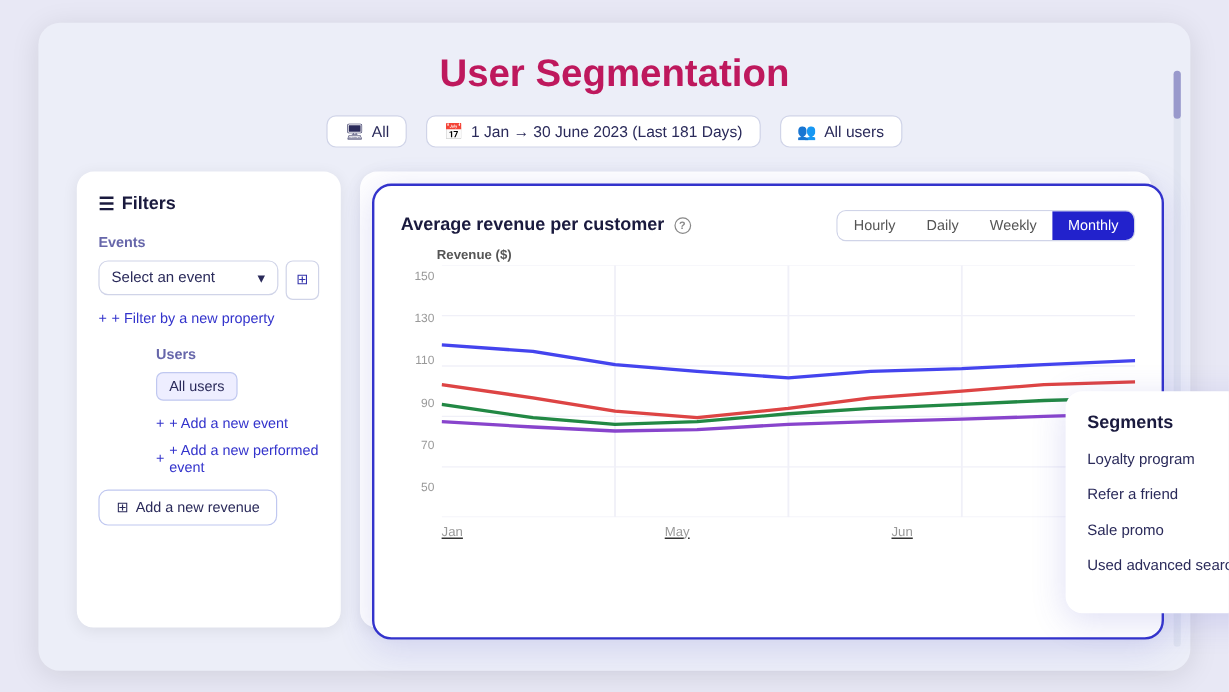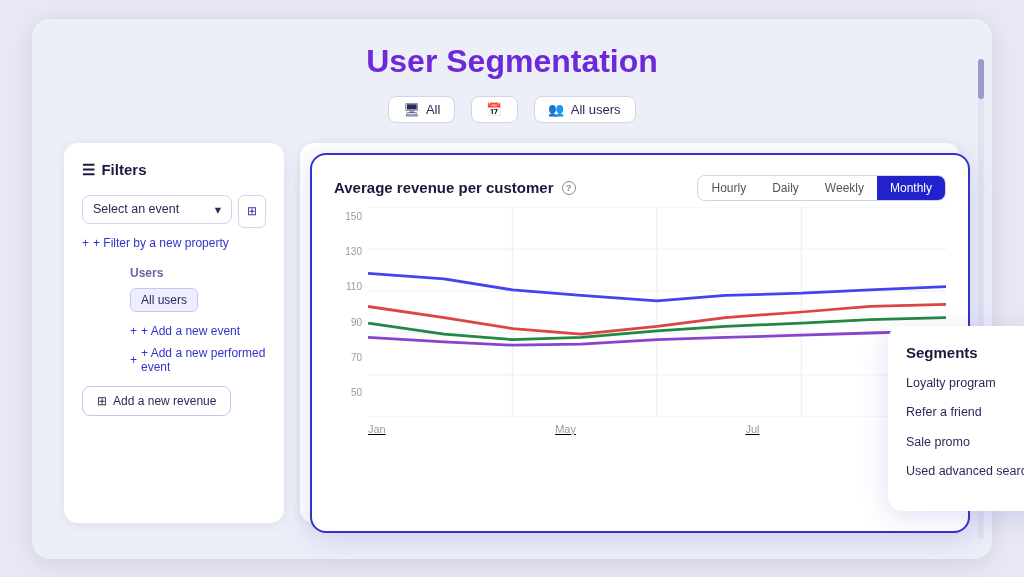--- a/index.html
+++ b/index.html
@@ -19,21 +19,21 @@
       width: 960px;
       height: 540px;
       padding: 24px 32px 20px;
       position: relative;
       box-shadow: 0 4px 24px rgba(0,0,0,0.10);
     }
     .page-title {
       text-align: center;
       font-size: 32px;
       font-weight: 800;
-      color: #6d28d9;
+      color: #be185d;
       margin-bottom: 16px;
     }
     .filter-bar {
       display: flex;
       align-items: center;
       justify-content: center;
       gap: 16px;
       margin-bottom: 20px;
     }
     .filter-pill {
@@ -307,34 +307,36 @@
 
   <h1 class="page-title">User Segmentation</h1>
 
   <div class="filter-bar">
     <div class="filter-pill">
       <span>🖥</span>
       <span>All</span>
     </div>
     <div class="filter-pill">
       <span>📅</span>
+      <span>1 Jan → 30 June 2023 (Last 181 Days)</span>
     </div>
     <div class="filter-pill">
       <span>👥</span>
       <span>All users</span>
     </div>
   </div>
 
   <div class="main-content">
 
     <div class="filters-panel">
       <div class="filters-title">
         <span>☰</span>
         <span>Filters</span>
       </div>
+      <div class="section-label">Events</div>
       <div style="display:flex;gap:6px;margin-bottom:8px;">
         <div class="select-box">
           <div class="select-box-inner">
             <span>Select an event</span>
           </div>
           <span>▾</span>
         </div>
         <button class="select-icon-btn">⊞</button>
       </div>
       <div class="add-link">
@@ -406,20 +408,21 @@
             <span class="help-icon">?</span>
           </div>
           <div class="time-tabs">
             <button class="time-tab">Hourly</button>
             <button class="time-tab">Daily</button>
             <button class="time-tab">Weekly</button>
             <button class="time-tab active">Monthly</button>
           </div>
         </div>
 
+        <div class="chart-y-label">Revenue ($)</div>
 
         <div style="display:flex;height:210px;">
           <div style="display:flex;flex-direction:column;justify-content:space-between;padding:4px 6px 18px 0;width:34px;text-align:right;">
             <span style="font-size:10px;color:#999;">150</span>
             <span style="font-size:10px;color:#999;">130</span>
             <span style="font-size:10px;color:#999;">110</span>
             <span style="font-size:10px;color:#999;">90</span>
             <span style="font-size:10px;color:#999;">70</span>
             <span style="font-size:10px;color:#999;">50</span>
           </div>
@@ -442,21 +445,21 @@
               <polyline points="0,90 50,100 95,110 140,115 190,108 235,100 285,95 330,90 380,88" fill="none" stroke="#dd4444" stroke-width="2.5" stroke-linejoin="round"></polyline>
 
               <polyline points="0,105 50,115 95,120 140,118 190,112 235,108 285,105 330,102 380,100" fill="none" stroke="#228844" stroke-width="2.5" stroke-linejoin="round"></polyline>
 
               <polyline points="0,118 50,122 95,125 140,124 190,120 235,118 285,116 330,114 380,112" fill="none" stroke="#8844cc" stroke-width="2.5" stroke-linejoin="round"></polyline>
             </svg>
             
             <div style="display:flex;justify-content:space-between;padding:2px 0 0 0;font-size:11px;color:#999;">
               <span>Jan</span>
               <span>May</span>
-              <span>Jul</span>
+              <span>Jun</span>
               <span>Apr</span>
             </div>
           </div>
         </div>
 
         <div class="segments-panel">
           <div class="segments-title">Segments</div>
 
           <div class="segment-row">
             <span class="segment-name">Loyalty program</span>

